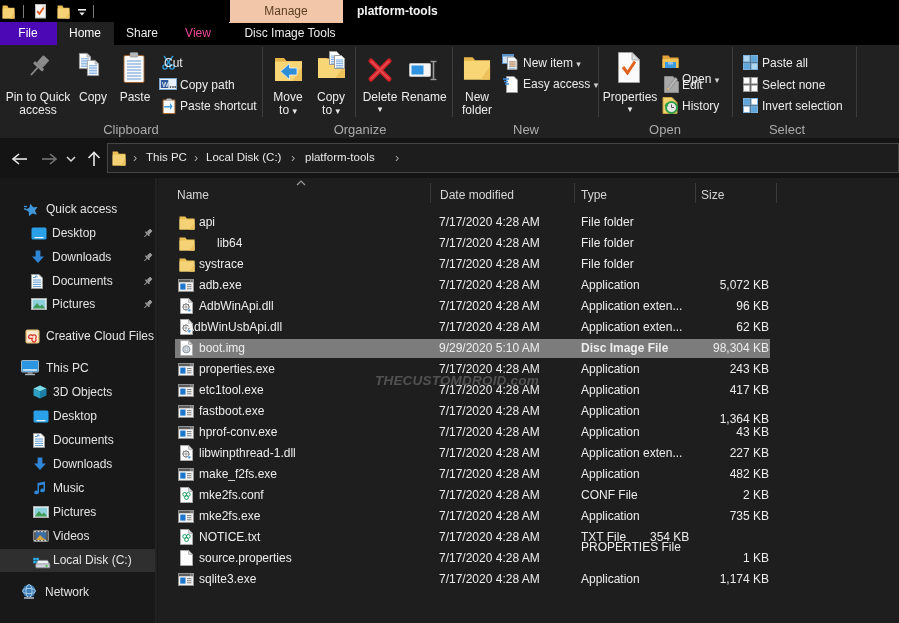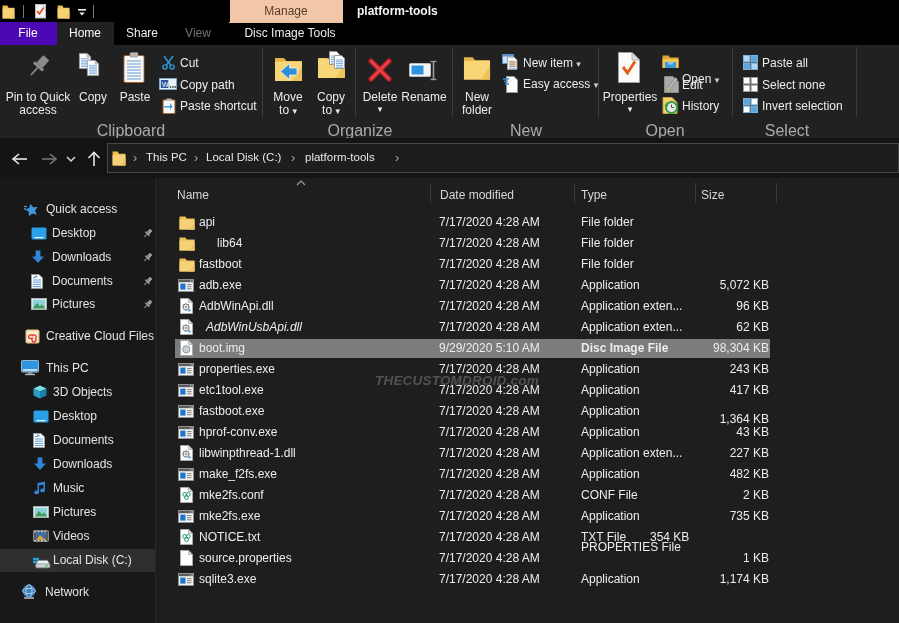--- a/index.html
+++ b/index.html
@@ -1,19 +1,19 @@
 <!DOCTYPE html>
 <html><head><meta charset="utf-8"><title>platform-tools</title><style>
 *{margin:0;padding:0;box-sizing:border-box}
 html,body{width:899px;height:623px;overflow:hidden}
 body{background:#000;font-family:"Liberation Sans",sans-serif;position:relative;color:#eee}
 .a{position:absolute}
 .t{position:absolute;font-size:12px;color:#ececec;white-space:nowrap}
 .c{transform:translateX(-50%)}
-.ribbon-lbl{position:absolute;font-size:16px;color:#ababab;white-space:nowrap;transform:translateX(-50%)}
+.ribbon-lbl{position:absolute;font-size:13px;color:#ababab;white-space:nowrap;transform:translateX(-50%)}
 .sep{position:absolute;width:1px;background:#3c3c3c}
 .row-t{position:absolute;font-size:12px;color:#ededed;white-space:nowrap;line-height:21px;height:21px}
 .sb{position:absolute;font-size:12px;color:#e3e3e3;white-space:nowrap;line-height:22px;height:22px}
 svg{position:absolute;overflow:visible}
 </style></head><body>
 
 <div class="a" style="left:0px;top:0px;width:899px;height:22px;background:#000"></div>
 <svg class="a" style="left:2px;top:4px" width="13" height="15" viewBox="0 0 12 14">
     <path d="M0.5 1.5 h4.32 l1.2000000000000002 1.9600000000000002 H11.5 V13.5 H0.5 Z" fill="#edbf55"></path>
     <path d="M0.5 4.2 H11.5 V13.5 H0.5 Z" fill="#f5d276"></path>
@@ -38,21 +38,21 @@
 <div class="a" style="left:230px;top:0px;width:113px;height:22px;background:#f2c7a9"></div>
 <div class="t c" style="left:286px;top:4px;color:#5a3d22;font-size:12px">Manage</div>
 <div class="t" style="left:357px;top:4px;color:#f4f4f4;font-weight:700;font-size:12px">platform-tools</div>
 
 <div class="a" style="left:0px;top:22px;width:899px;height:23px;background:#000"></div>
 <div class="a" style="left:0px;top:22px;width:57px;height:23px;background:#4b08b4"></div>
 <div class="t c" style="left:28px;top:26px;color:#fff">File</div>
 <div class="a" style="left:57px;top:22px;width:57px;height:23px;background:#212121"></div>
 <div class="t c" style="left:85px;top:26px;color:#fafafa">Home</div>
 <div class="t c" style="left:142px;top:26px;color:#ededed">Share</div>
-<div class="t c" style="left:198px;top:26px;color:#737373">View</div>
+<div class="t c" style="left:198px;top:26px;color:#ec4899">View</div>
 <div class="a" style="left:229px;top:22px;width:114px;height:23px;background:#000;border-top:1px solid #edbf9c"></div>
 <div class="t c" style="left:290px;top:26px;color:#ededed">Disc Image Tools</div>
 
 <div class="a" style="left:0px;top:45px;width:899px;height:93px;background:#212121"></div>
 <div class="sep" style="left:262px;top:47px;height:70px"></div>
 <div class="sep" style="left:355px;top:47px;height:70px"></div>
 <div class="sep" style="left:452px;top:47px;height:70px"></div>
 <div class="sep" style="left:598px;top:47px;height:70px"></div>
 <div class="sep" style="left:732px;top:47px;height:70px"></div>
 <div class="sep" style="left:856px;top:47px;height:70px"></div>
@@ -115,21 +115,21 @@
   </svg>
 <div class="t c" style="left:135px;top:90px;">Paste</div>
 <svg class="a" style="left:161px;top:55px" width="15" height="15" viewBox="0 0 15 15">
     <g stroke="#2e9bd6" stroke-width="1.4" fill="none">
       <line x1="3" y1="1" x2="9.5" y2="10"></line>
       <line x1="12" y1="1" x2="5.5" y2="10"></line>
       <circle cx="4" cy="12" r="2.1"></circle>
       <circle cx="11" cy="12" r="2.1"></circle>
     </g>
   </svg>
-<div class="t" style="left:180px;top:56px;">Cut</div>
+<div class="t" style="left:164px;top:56px;">Cut</div>
 <svg class="a" style="left:159px;top:78px" width="18" height="12" viewBox="0 0 18 12">
     <rect x="0.5" y="0.5" width="17" height="11" fill="#e9f2fb" stroke="#7fa7cc"></rect>
     <rect x="1.8" y="2" width="7.5" height="8" fill="#2b579a"></rect>
     <text x="3" y="8.6" font-size="7" fill="#fff" font-family="Liberation Sans">W</text>
     <circle cx="11.5" cy="9" r="0.9" fill="#555"></circle>
     <circle cx="14" cy="9" r="0.9" fill="#555"></circle>
     <circle cx="16.2" cy="9" r="0.9" fill="#555"></circle>
   </svg>
 <div class="t" style="left:180px;top:78px;">Copy path</div>
 <svg class="a" style="left:162px;top:98px" width="15" height="17" viewBox="0 0 15 17">
@@ -352,21 +352,21 @@
     <path d="M15.5 7.5 L10.24 14.5 H15.5 Z" fill="#edc45f"></path>
   </svg>
 <div class="row-t" style="left:199px;top:233px;margin-left:18px;">lib64</div>
 <div class="row-t" style="left:439px;top:233px;">7/17/2020 4:28 AM</div>
 <div class="row-t" style="left:581px;top:233px;">File folder</div>
 <svg class="a" style="left:179px;top:257px" width="16" height="15" viewBox="0 0 16 15">
     <path d="M0.5 1.5 h5.76 l1.6 2.1 H15.5 V14.5 H0.5 Z" fill="#edbf55"></path>
     <path d="M0.5 4.5 H15.5 V14.5 H0.5 Z" fill="#f5d276"></path>
     <path d="M15.5 7.5 L10.24 14.5 H15.5 Z" fill="#edc45f"></path>
   </svg>
-<div class="row-t" style="left:199px;top:254px;">fastboot</div>
+<div class="row-t" style="left:199px;top:254px;">systrace</div>
 <div class="row-t" style="left:439px;top:254px;">7/17/2020 4:28 AM</div>
 <div class="row-t" style="left:581px;top:254px;">File folder</div>
 <svg class="a" style="left:178px;top:279px" width="16" height="13" viewBox="0 0 16 13">
     <rect x="0.5" y="0.5" width="15" height="12" fill="#f2f2f2" stroke="#8f8f8f"></rect>
     <rect x="1" y="1" width="14" height="2.2" fill="#5c5c5c"></rect>
     <rect x="12.2" y="1.5" width="1" height="1" fill="#cfcfcf"></rect>
     <rect x="13.7" y="1.5" width="1" height="1" fill="#cfcfcf"></rect>
     <rect x="2.3" y="4.6" width="5.2" height="6" fill="#1c76cd"></rect>
     <rect x="9" y="5" width="4.5" height="1.1" fill="#8a8a8a"></rect>
     <rect x="9" y="7.1" width="4.5" height="1.1" fill="#8a8a8a"></rect>
@@ -407,21 +407,21 @@
       <line x1="6" y1="11.6" x2="6" y2="12.8"></line>
       <line x1="2.2" y1="9" x2="3.4" y2="9"></line>
       <line x1="8.6" y1="9" x2="9.8" y2="9"></line>
       <line x1="3.3" y1="6.3" x2="4.2" y2="7.2"></line>
       <line x1="7.8" y1="10.8" x2="8.7" y2="11.7"></line>
       <line x1="8.7" y1="6.3" x2="7.8" y2="7.2"></line>
     </g>
     <circle cx="9.3" cy="12.2" r="1.8" fill="#bcd9f0"></circle>
     <circle cx="9.3" cy="12.2" r="1.0" fill="#4a96d2"></circle>
   </svg>
-<div class="row-t" style="left:206px;top:317px;font-style:italic;">AdbWinUsbApi.dll</div>
+<div class="row-t" style="left:186px;top:317px;">AdbWinUsbApi.dll</div>
 <div class="row-t" style="left:439px;top:317px;">7/17/2020 4:28 AM</div>
 <div class="row-t" style="left:581px;top:317px;">Application exten...</div>
 <div class="row-t" style="left:650px;top:317px;width:119px;text-align:right">62 KB</div>
 <div class="a" style="left:175px;top:339px;width:595px;height:19px;background:#7c7c7c"></div>
 <svg class="a" style="left:180px;top:340px" width="13" height="16" viewBox="0 0 13 16">
     <path d="M0.5 0.5 H8.6 L12.5 4.4 V15.5 H0.5 Z" fill="#fdfdfd" stroke="#a9a9a9"></path>
     <path d="M8.6 0.5 L12.5 4.4 H8.6 Z" fill="#dcdcdc" stroke="#a9a9a9" stroke-width="0.8"></path>
     <circle cx="6.3" cy="9.3" r="3.6" fill="#cdd3d8" stroke="#808c96" stroke-width="0.9"></circle>
     <circle cx="6.3" cy="9.3" r="1.2" fill="#eef1f3" stroke="#9aa5ad" stroke-width="0.6"></circle>
   </svg>

